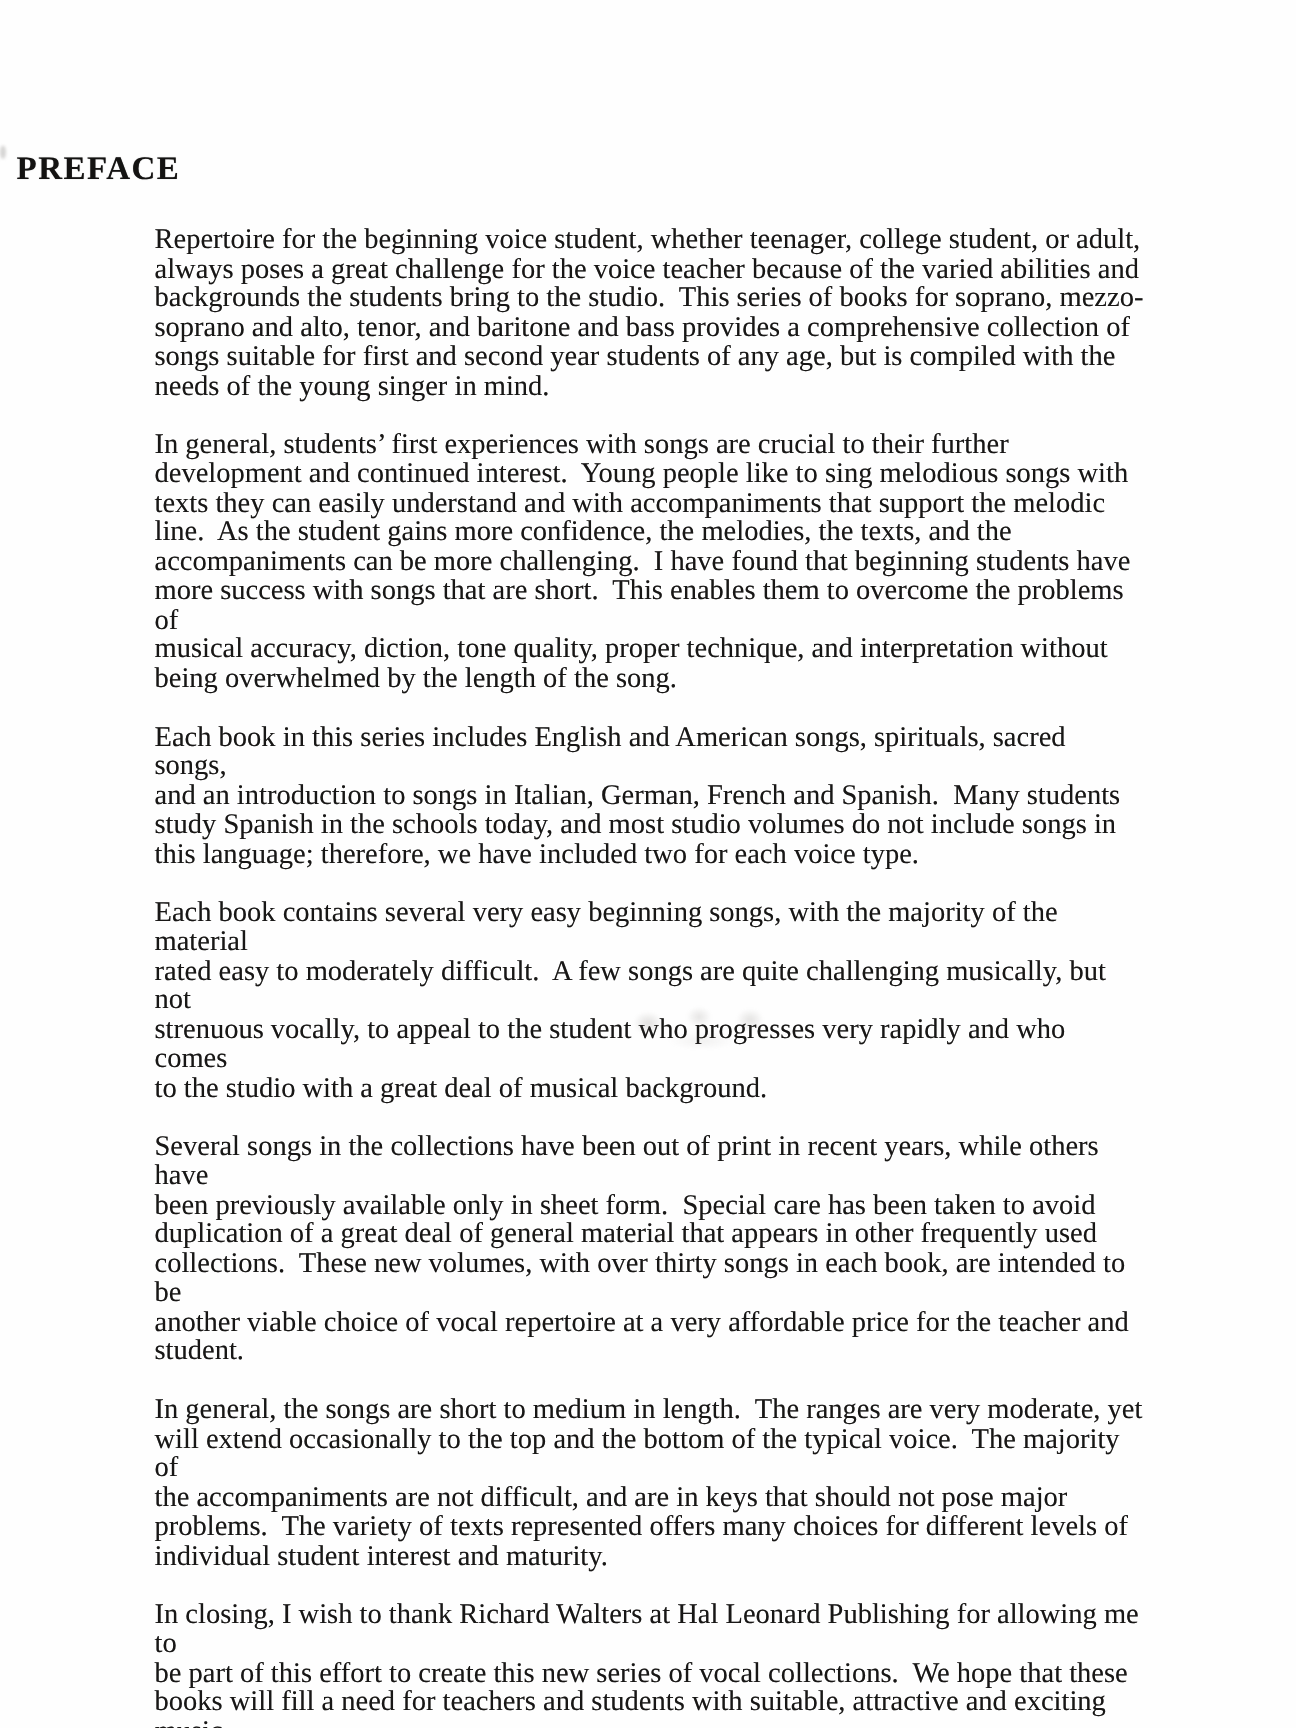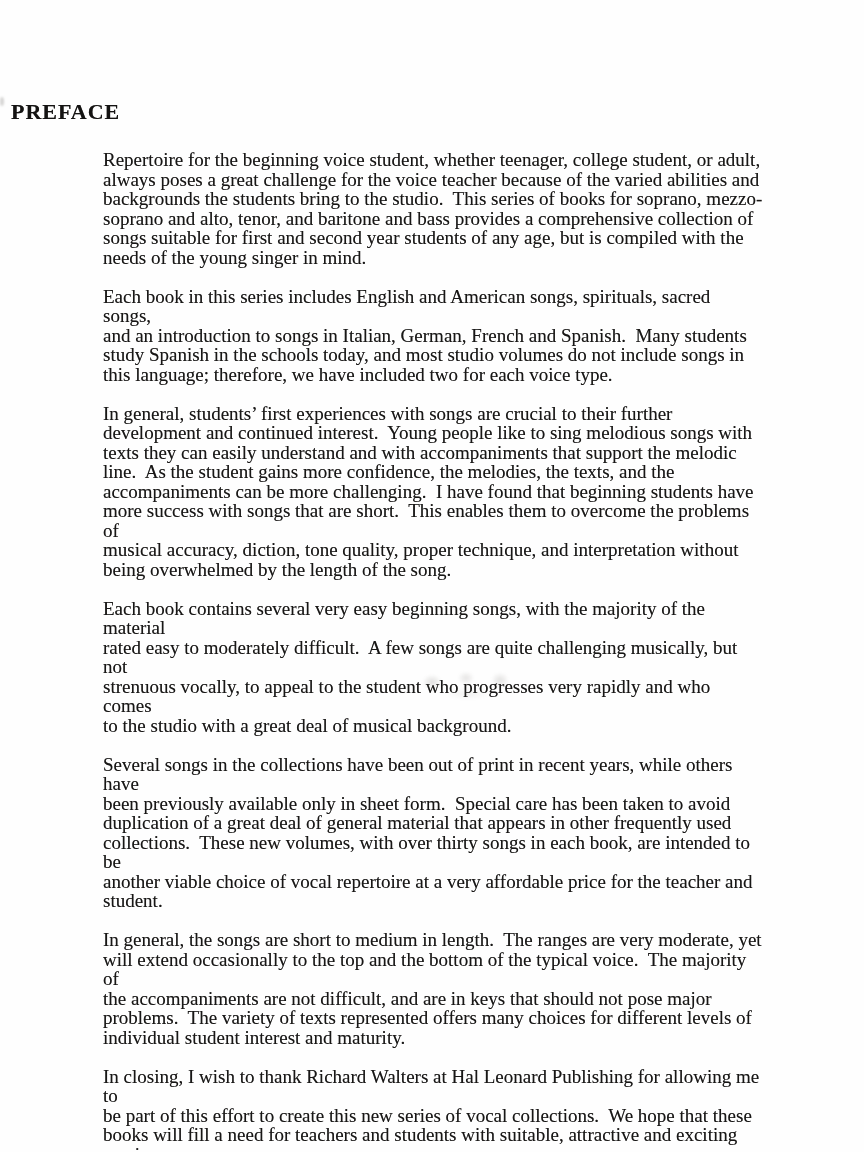--- a/index.html
+++ b/index.html
@@ -87,32 +87,32 @@
 
   <div class="edge-speck"></div>
 
   <main class="body-text">
     <p class="para">Repertoire for the beginning voice student, whether teenager, college student, or adult,
 always poses a great challenge for the voice teacher because of the varied abilities and
 backgrounds the students bring to the studio.  This series of books for soprano, mezzo-
 soprano and alto, tenor, and baritone and bass provides a comprehensive collection of
 songs suitable for first and second year students of any age, but is compiled with the
 needs of the young singer in mind.</p>
-    <p class="para">Each book in this series includes English and American songs, spirituals, sacred songs,
-and an introduction to songs in Italian, German, French and Spanish.  Many students
-study Spanish in the schools today, and most studio volumes do not include songs in
-this language; therefore, we have included two for each voice type.</p>
     <p class="para">In general, students’ first experiences with songs are crucial to their further
 development and continued interest.  Young people like to sing melodious songs with
 texts they can easily understand and with accompaniments that support the melodic
 line.  As the student gains more confidence, the melodies, the texts, and the
 accompaniments can be more challenging.  I have found that beginning students have
 more success with songs that are short.  This enables them to overcome the problems of
 musical accuracy, diction, tone quality, proper technique, and interpretation without
 being overwhelmed by the length of the song.</p>
+    <p class="para">Each book in this series includes English and American songs, spirituals, sacred songs,
+and an introduction to songs in Italian, German, French and Spanish.  Many students
+study Spanish in the schools today, and most studio volumes do not include songs in
+this language; therefore, we have included two for each voice type.</p>
     <p class="para">Each book contains several very easy beginning songs, with the majority of the material
 rated easy to moderately difficult.  A few songs are quite challenging musically, but not
 strenuous vocally, to appeal to the student who progresses very rapidly and who comes
 to the studio with a great deal of musical background.</p>
     <p class="para">Several songs in the collections have been out of print in recent years, while others have
 been previously available only in sheet form.  Special care has been taken to avoid
 duplication of a great deal of general material that appears in other frequently used
 collections.  These new volumes, with over thirty songs in each book, are intended to be
 another viable choice of vocal repertoire at a very affordable price for the teacher and
 student.</p>

